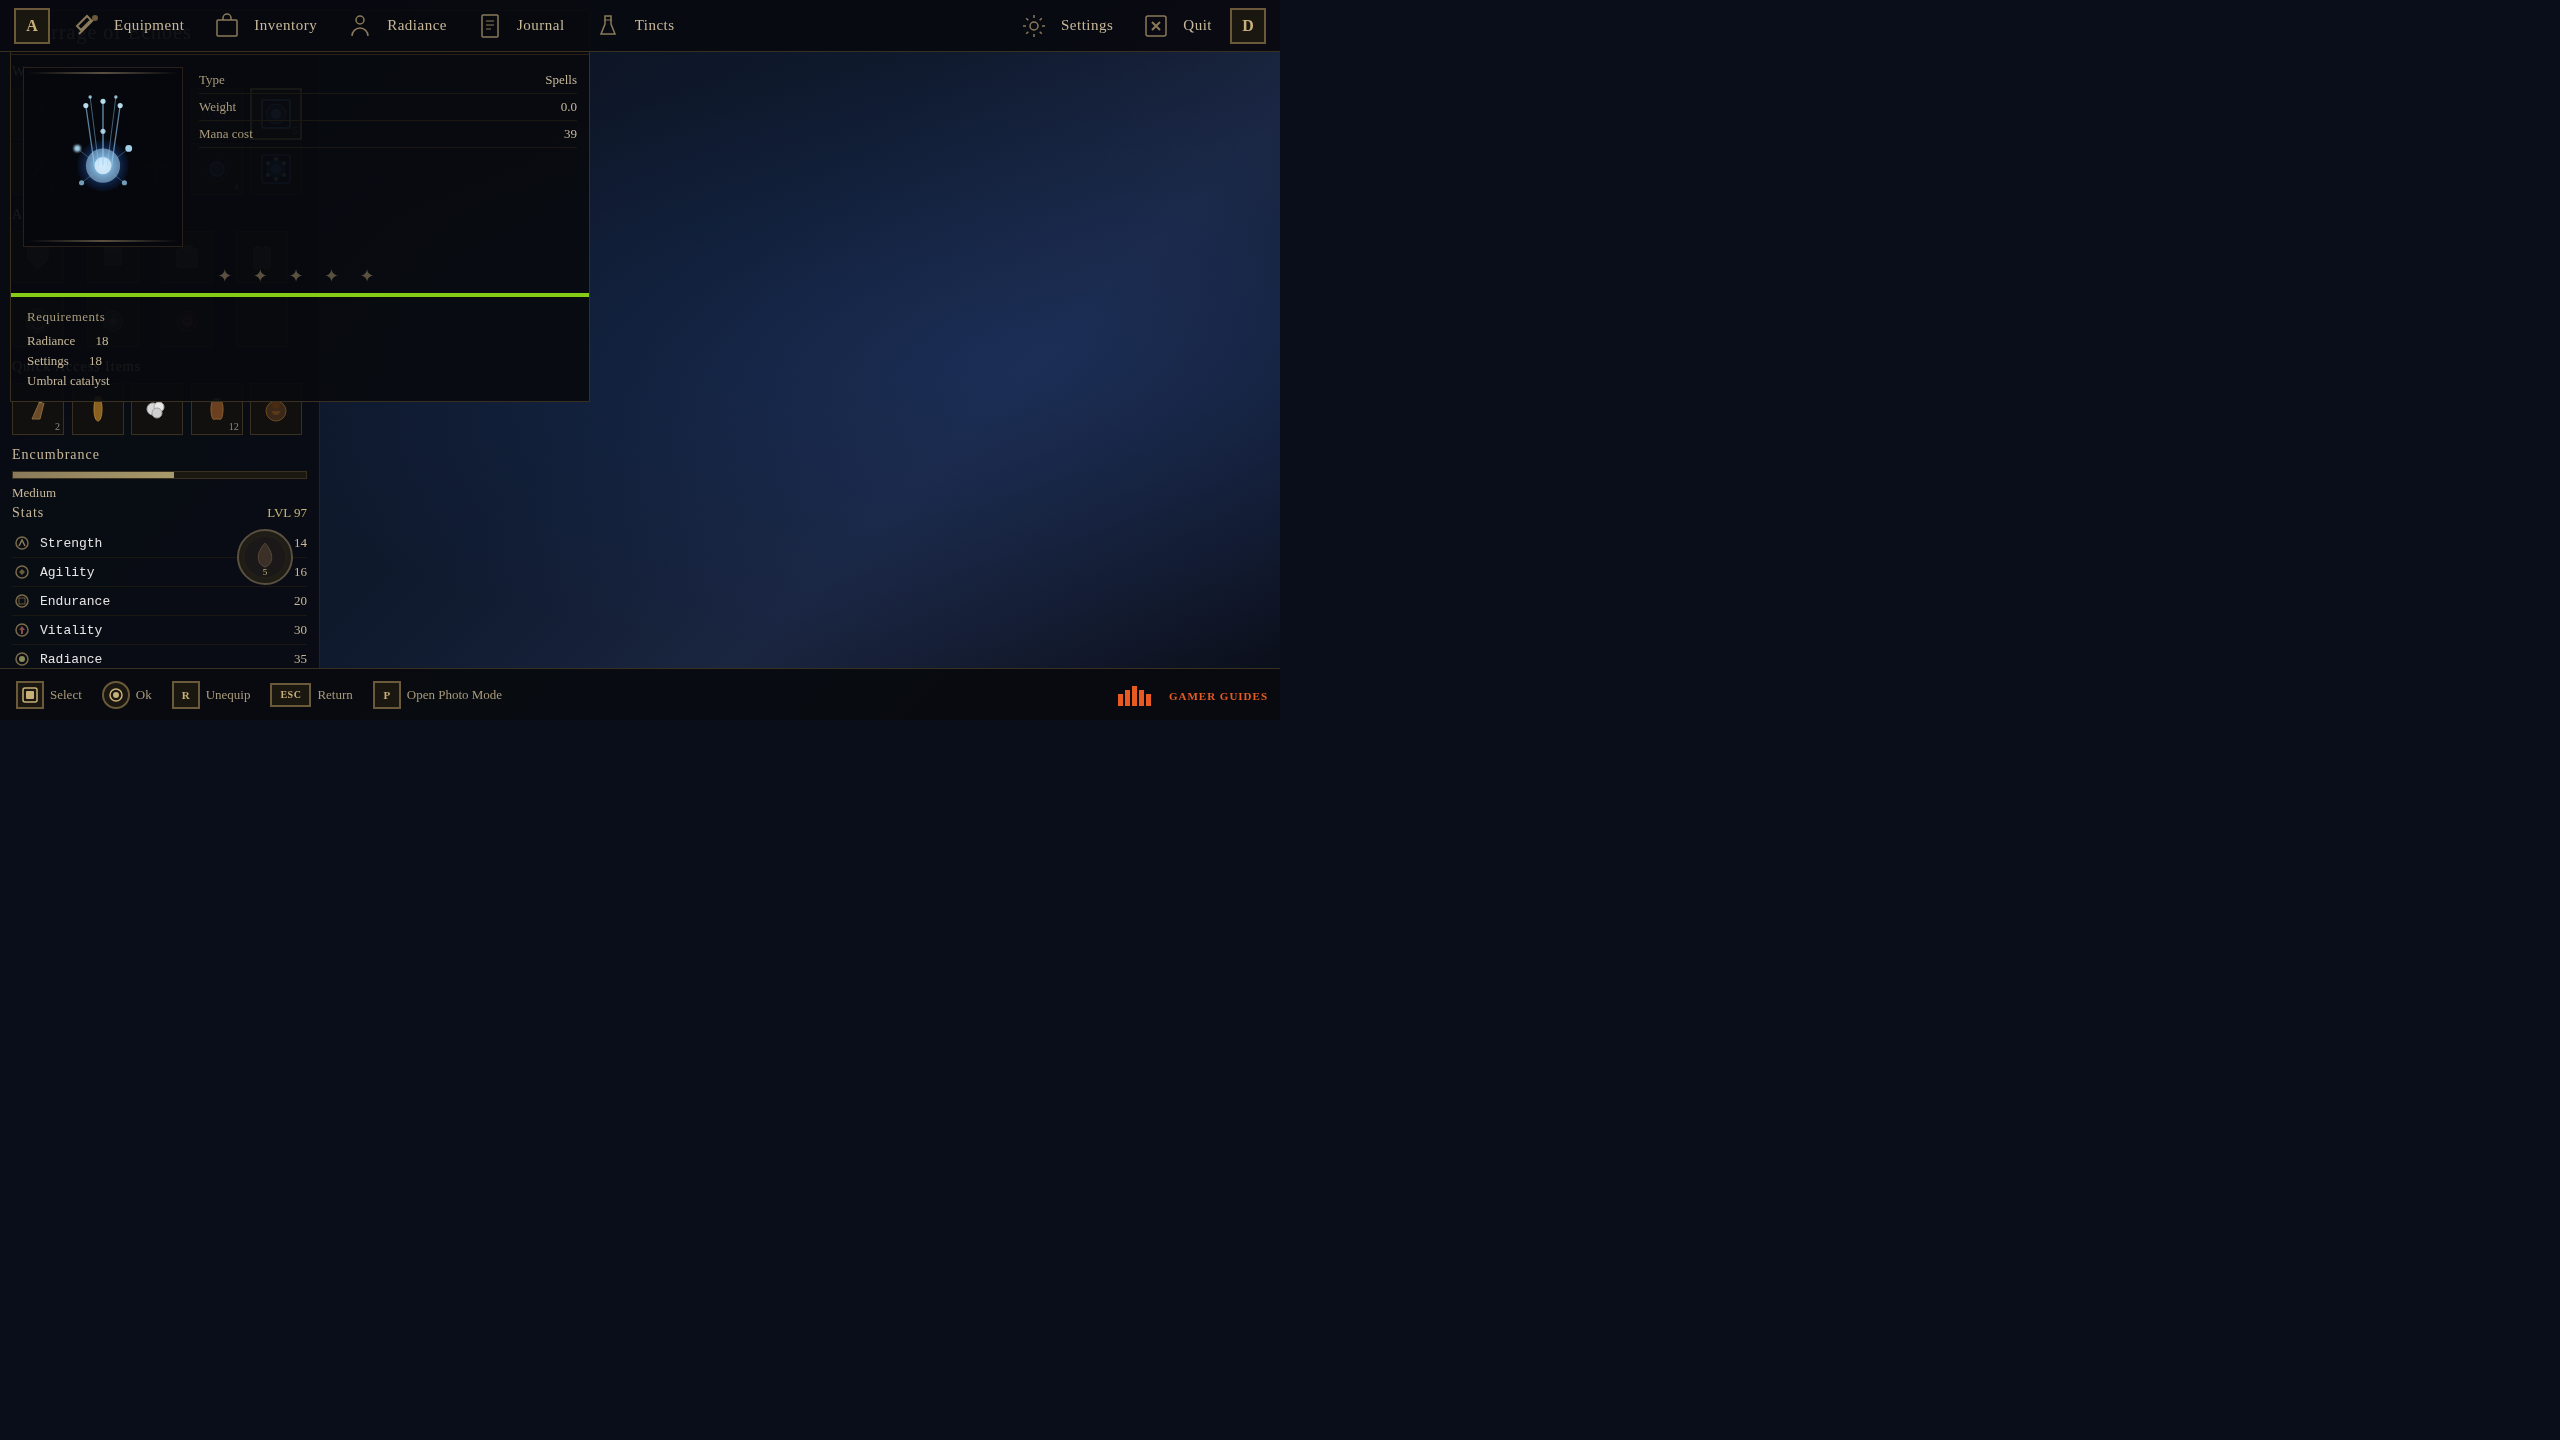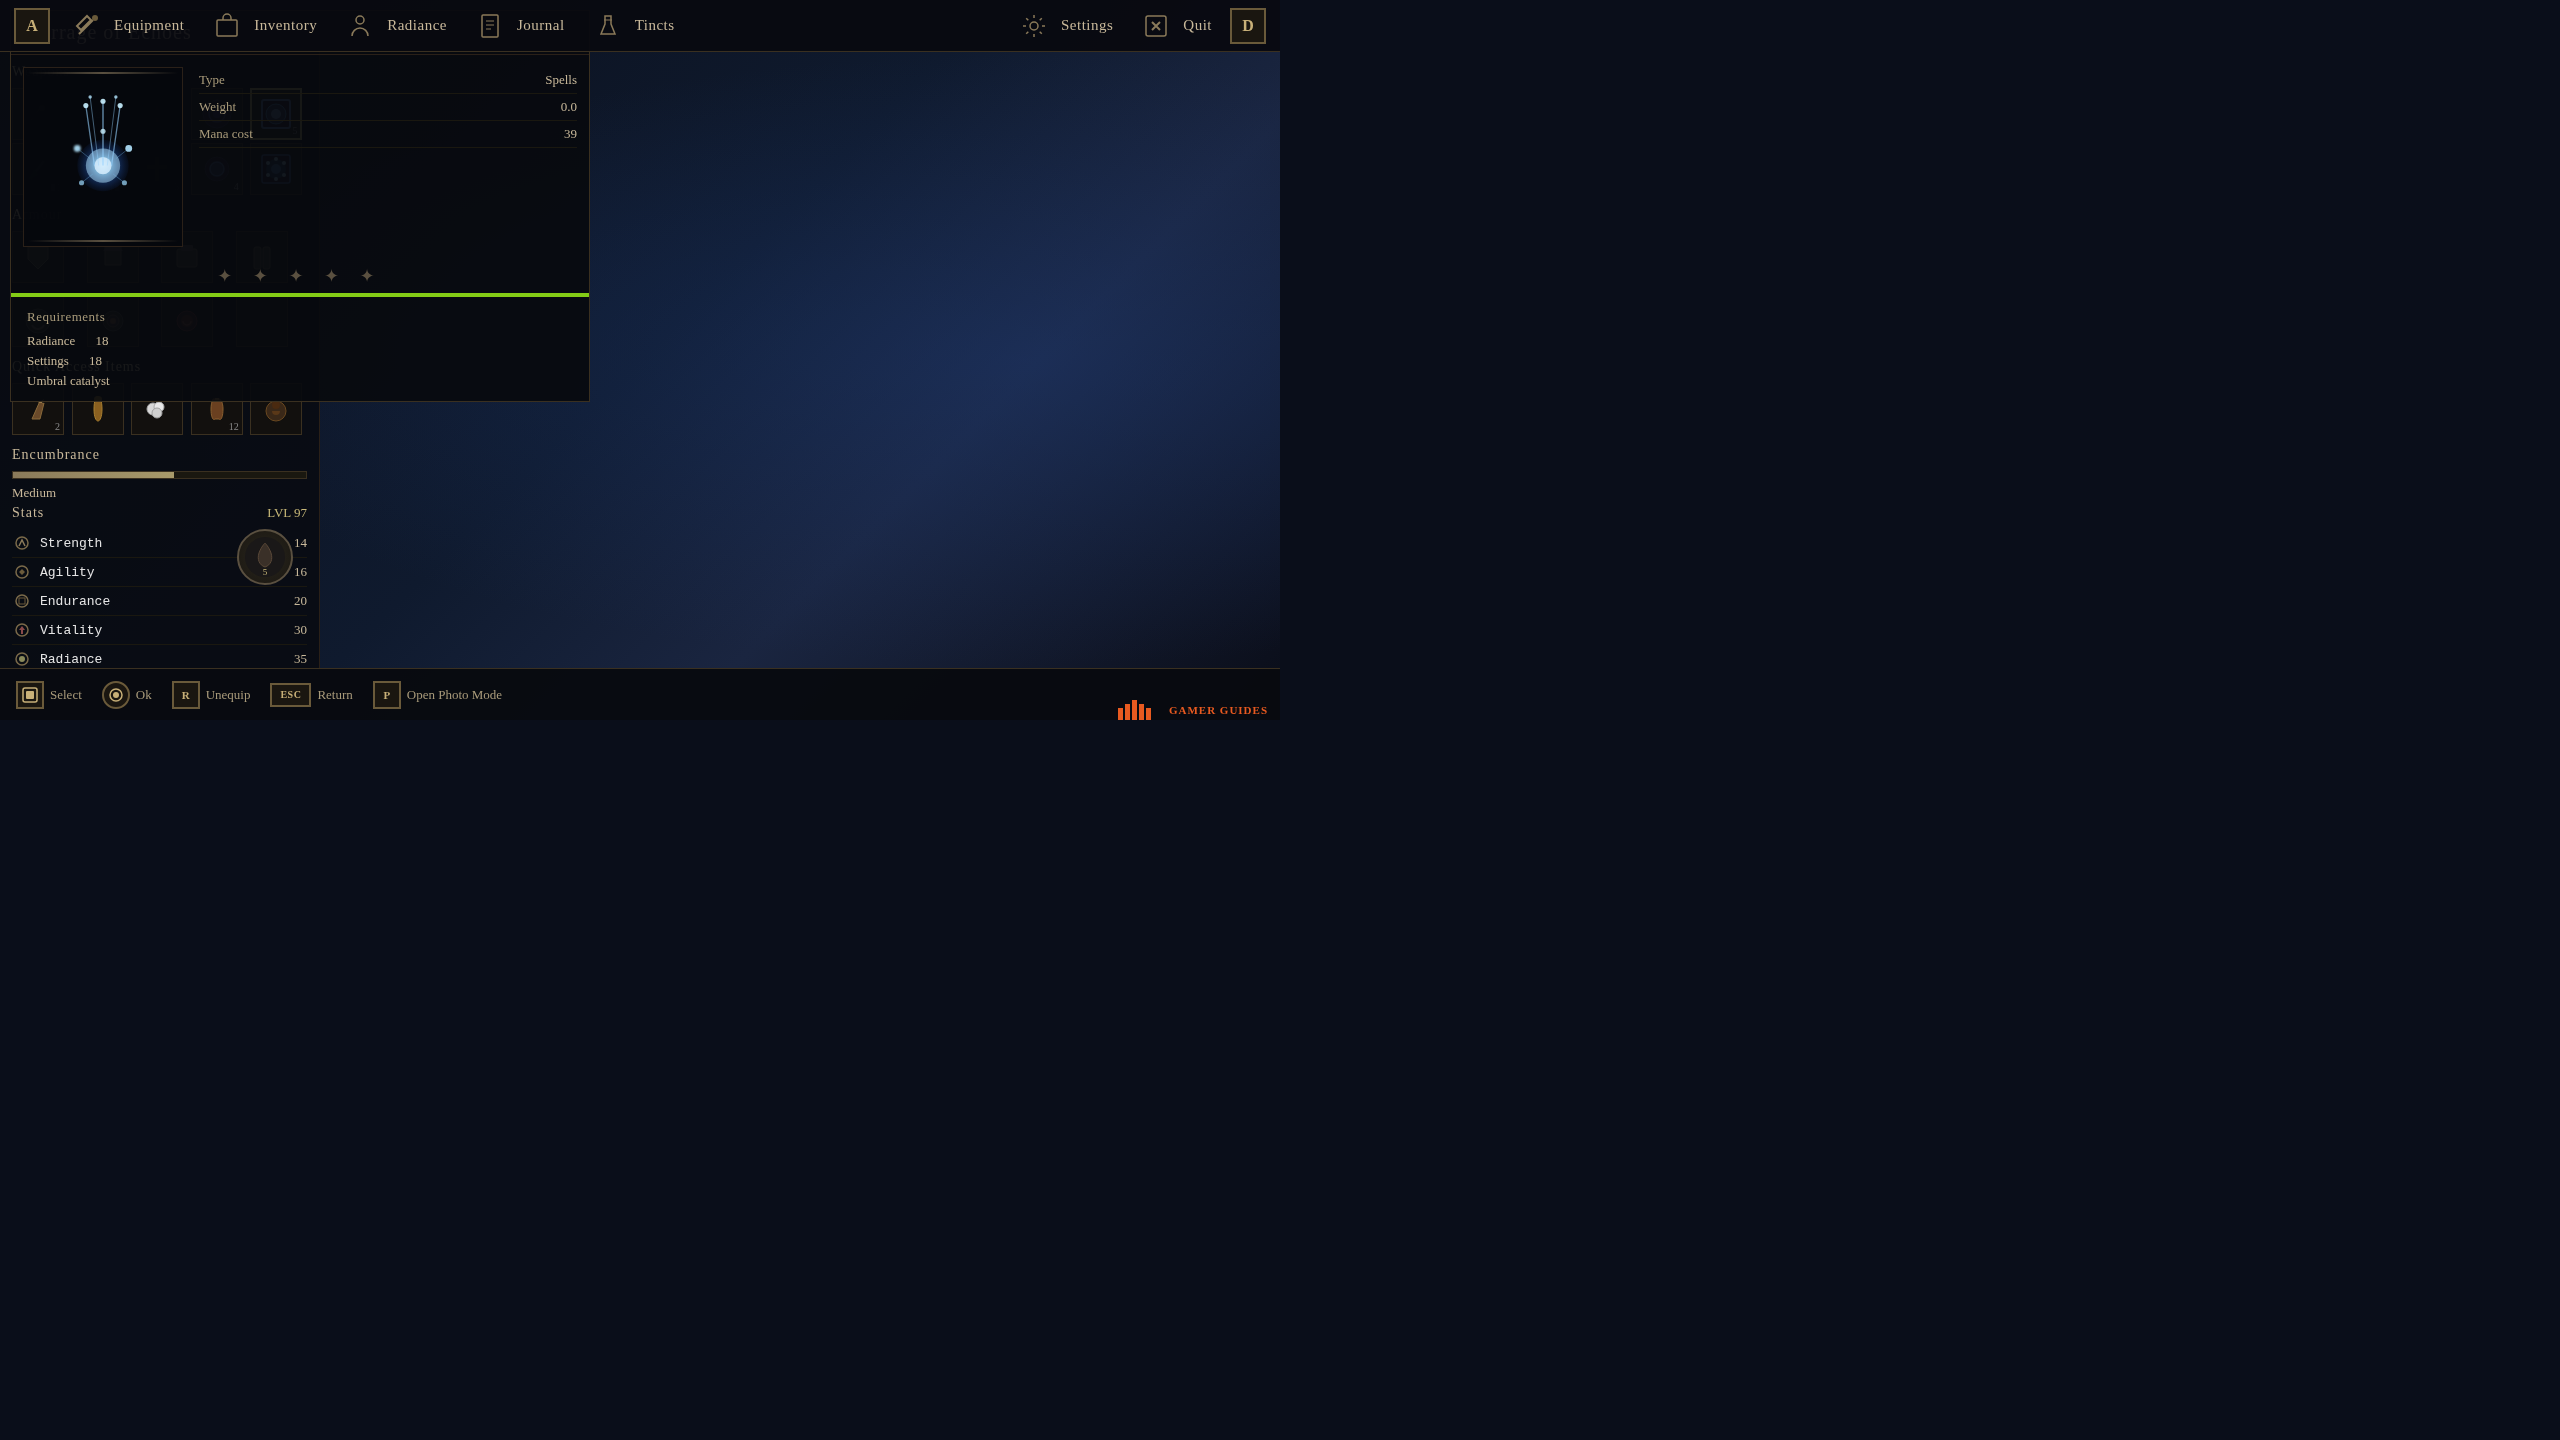--- a/index.html
+++ b/index.html
@@ -378,21 +378,21 @@
       display: flex; align-items: center; justify-content: center;
       color: #c8b078;
       font-size: 10px;
       font-weight: bold;
       letter-spacing: 0.5px;
     }
 
     .gamer-guides-logo {
       position: absolute;
       right: 12px;
-      bottom: 0;
+      bottom: 14px;
       display: flex;
       align-items: center;
       gap: 18px;
     }
 
     .gg-bars {
       display: flex;
       align-items: flex-end;
       gap: 2px;
     }

